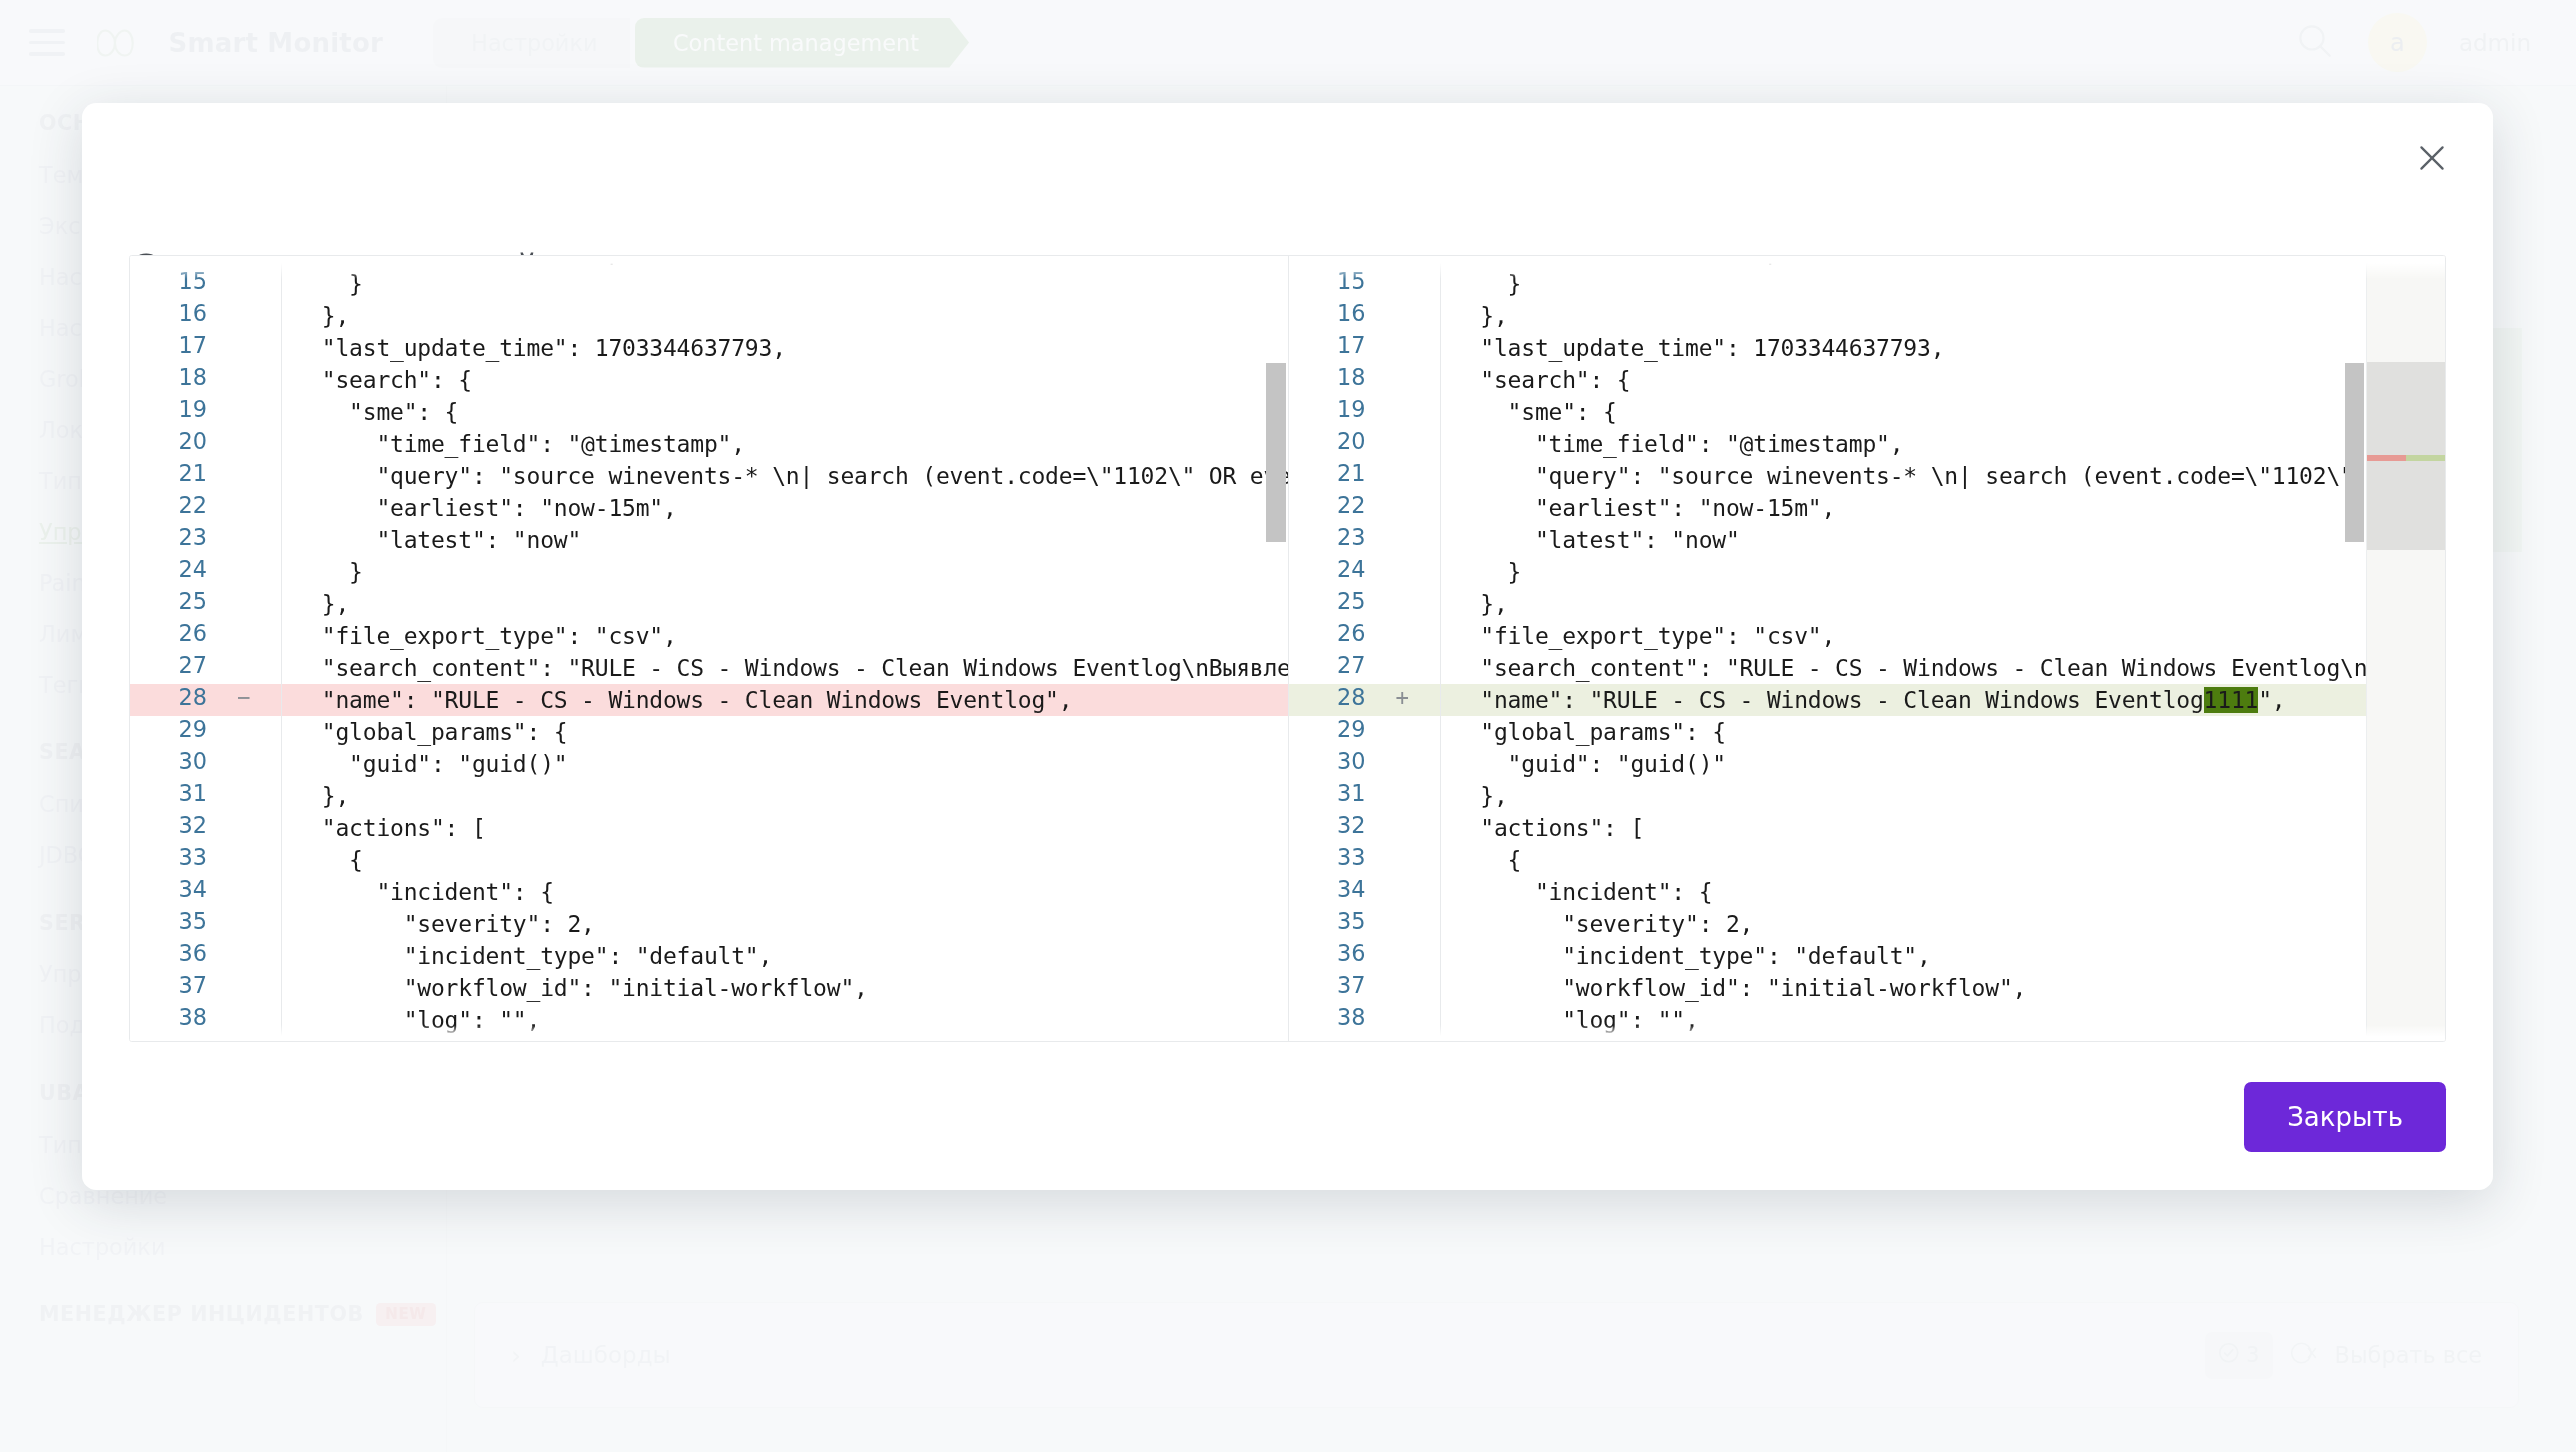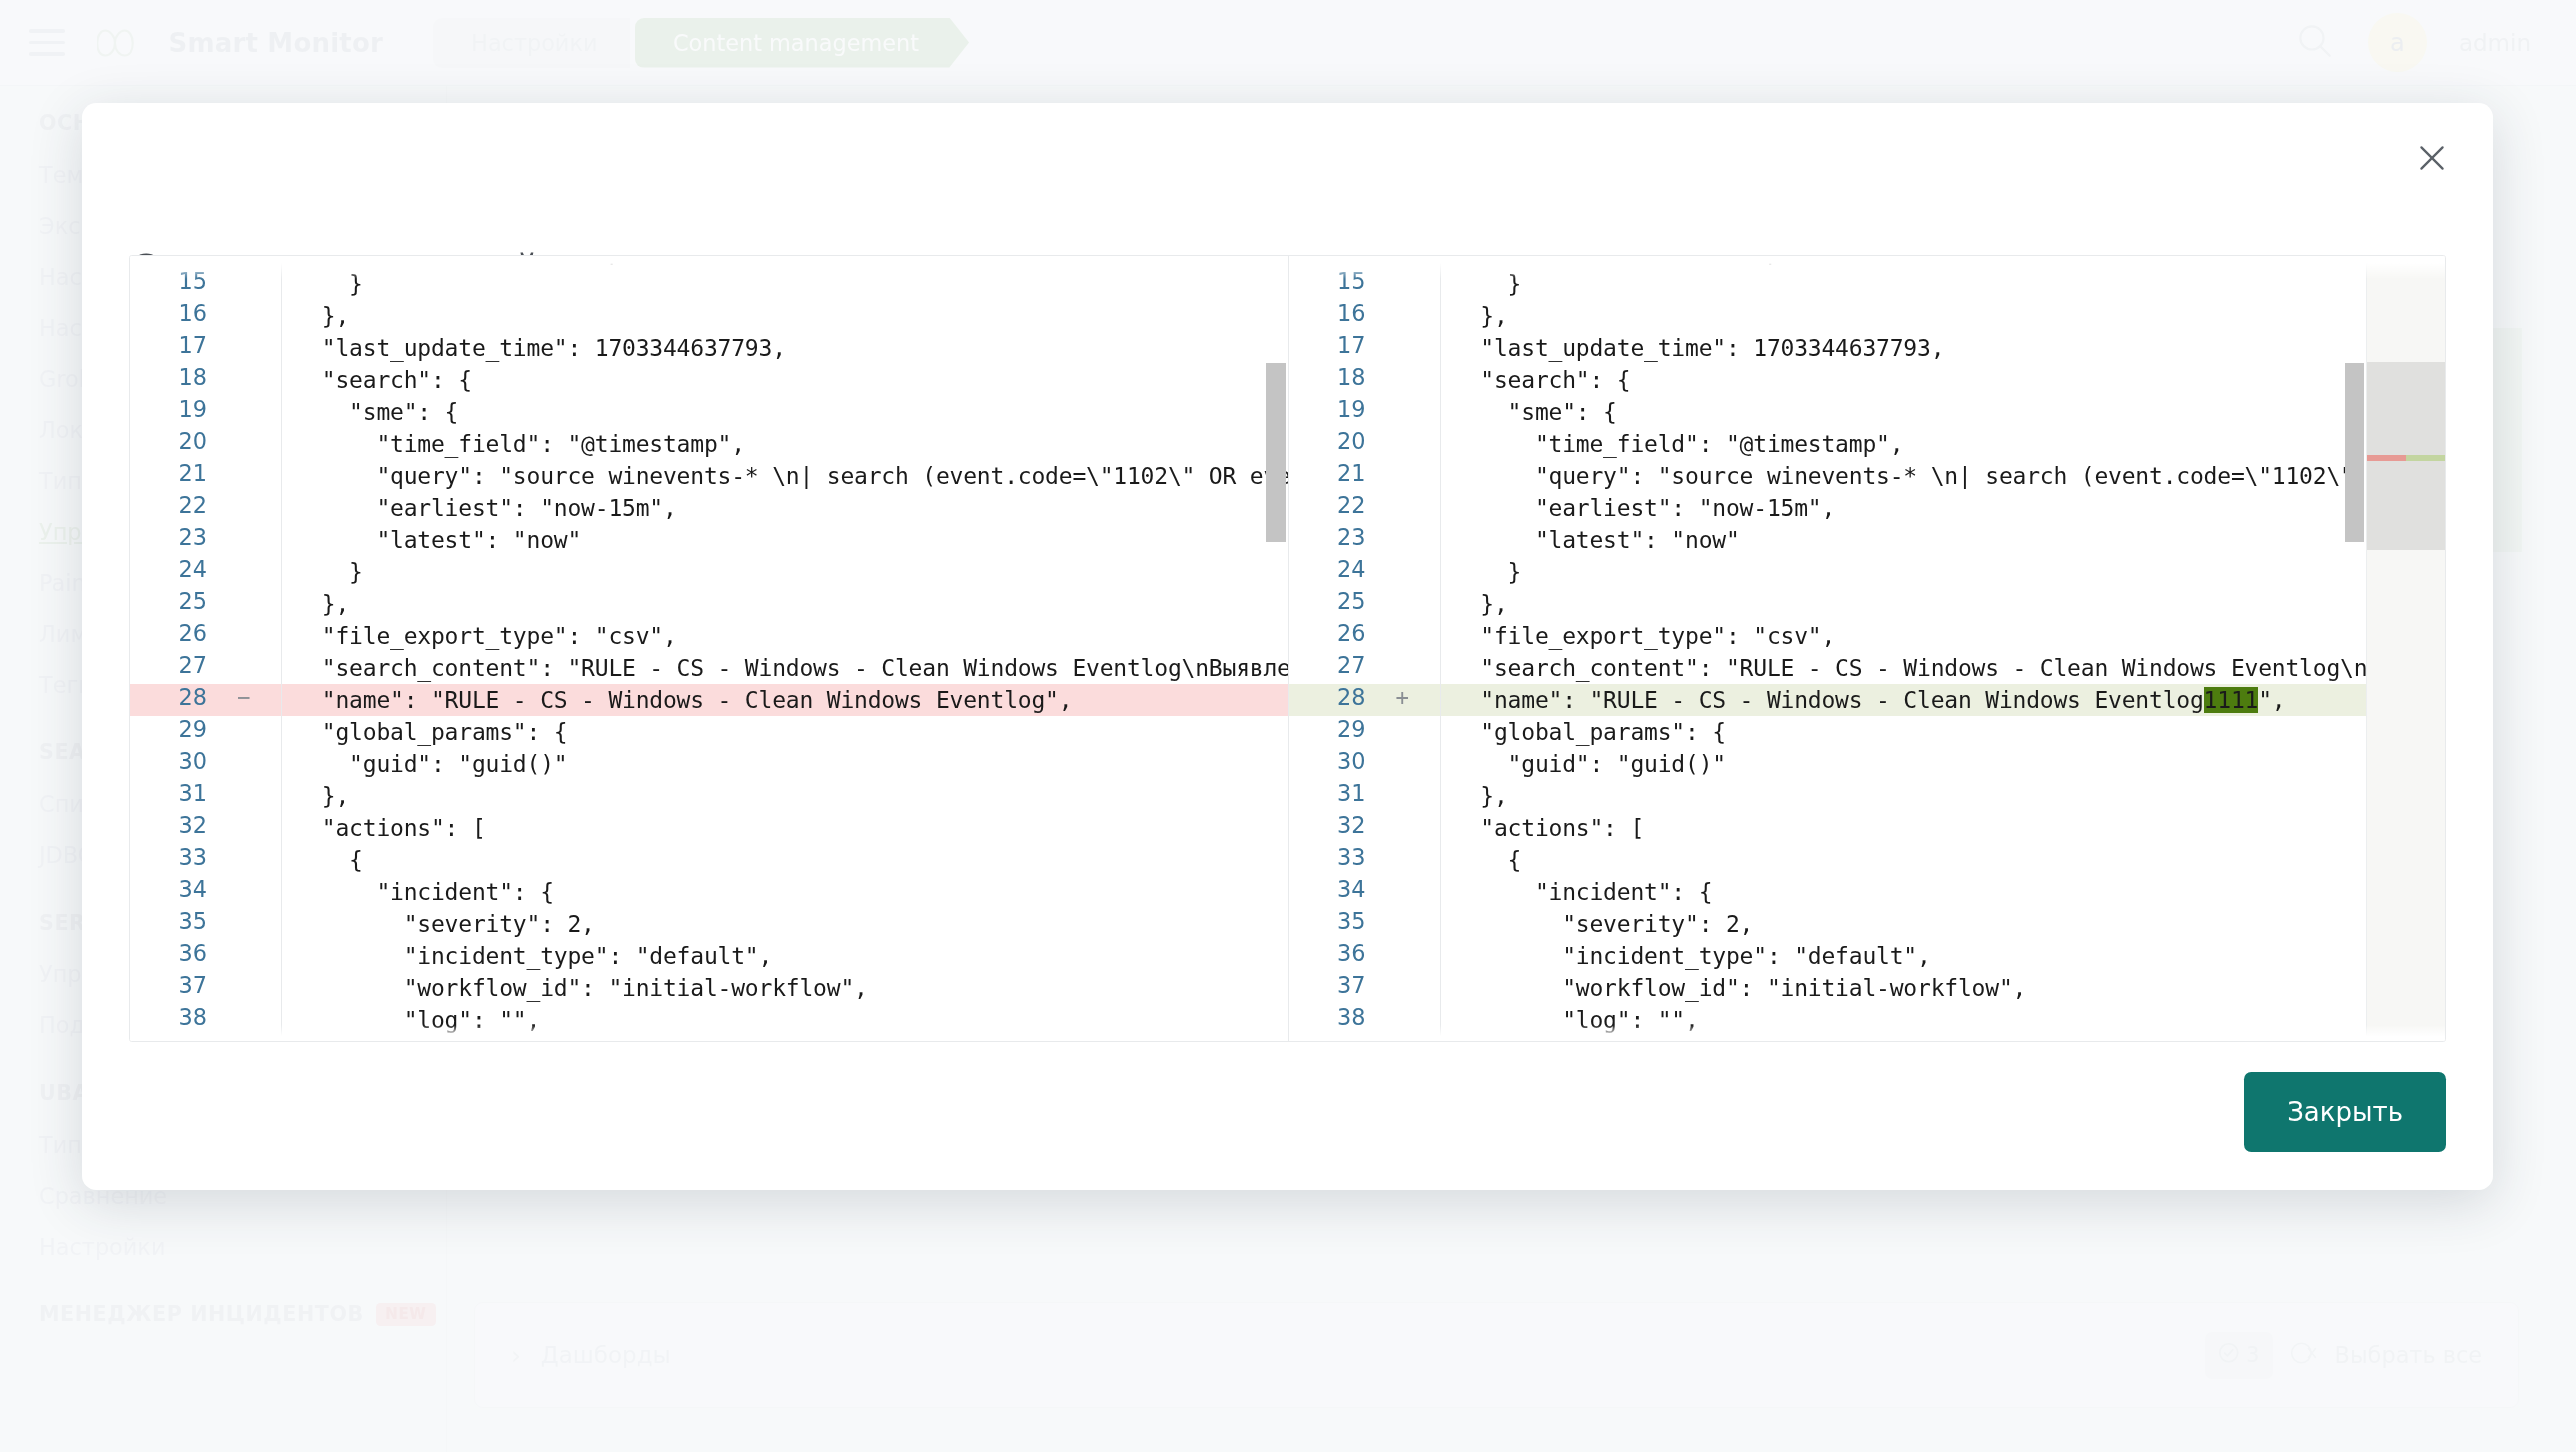--- a/index.html
+++ b/index.html
@@ -173,22 +173,22 @@
   }
   .minimap .mslider {
     position: absolute; left: 0; width: 79px; top: 106px; height: 188px;
     background: rgba(180,180,180,.35);
   }
   .minimap .mdel { position: absolute; left: 0; width: 39px; height: 6.3px; top: 199px; background: #e79a94; }
   .minimap .mins { position: absolute; left: 39px; width: 39px; height: 6.3px; top: 199px; background: #c3d5a0; }
 
   .btn-close {
     position: absolute; right: 47px; bottom: 38px;
-    background: #0f766e; color: #ffffff; border: none; border-radius: 7.2px;
-    font-size: 26px; padding: 0 43px; height: 80px; cursor: pointer;
+    background: #6d28d9; color: #ffffff; border: none; border-radius: 7.2px;
+    font-size: 26px; padding: 0 43px; height: 70px; cursor: pointer;
     font-family: "DejaVu Sans", "Liberation Sans", sans-serif;
     text-align: center;
   }
 </style>
 </head>
 <body>
 
 <div id="app-root">
 
   <div class="topbar">

